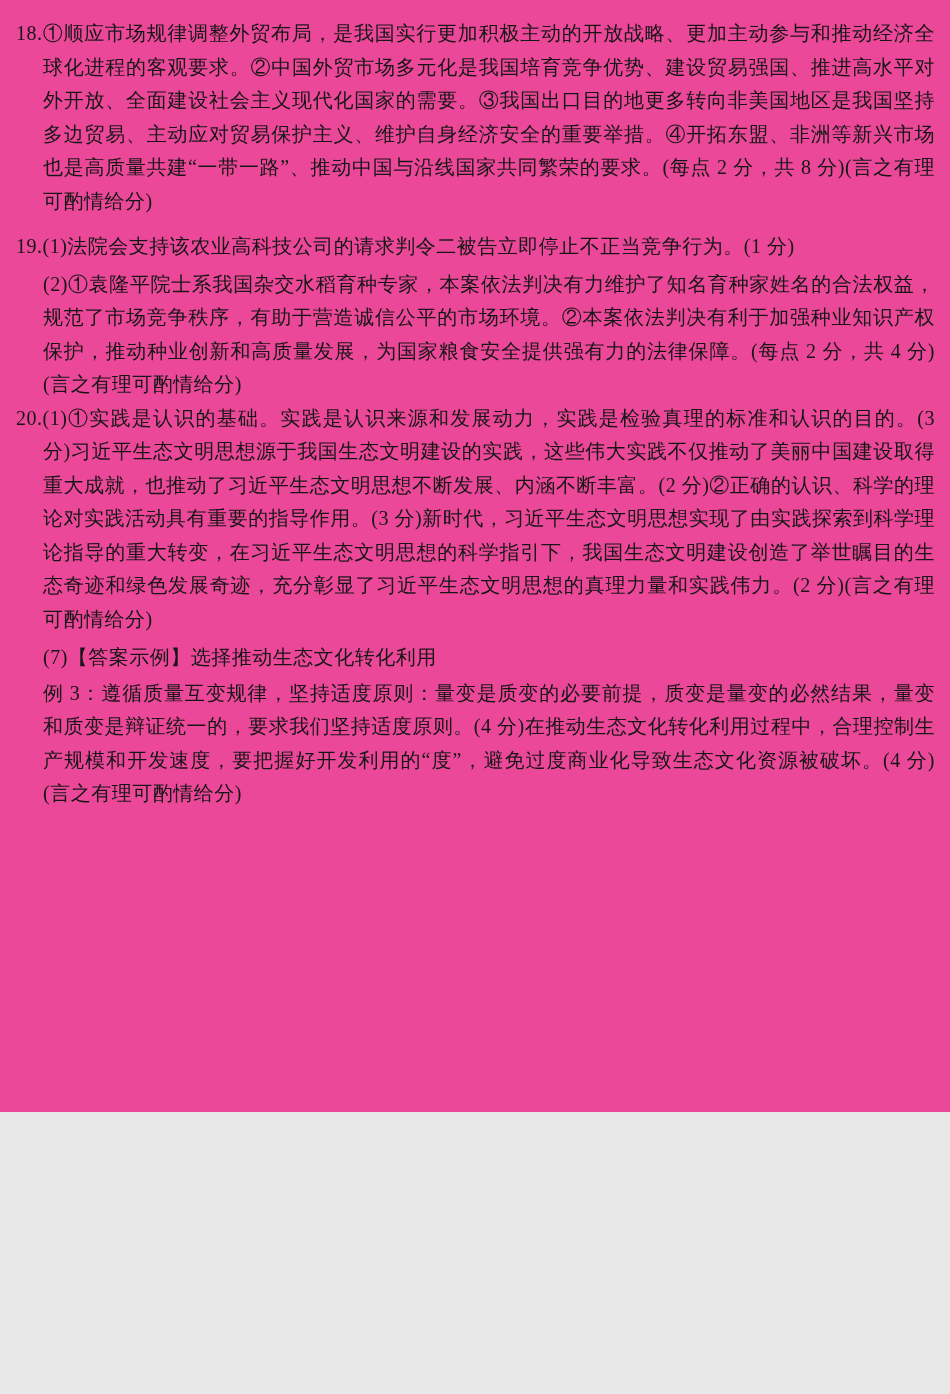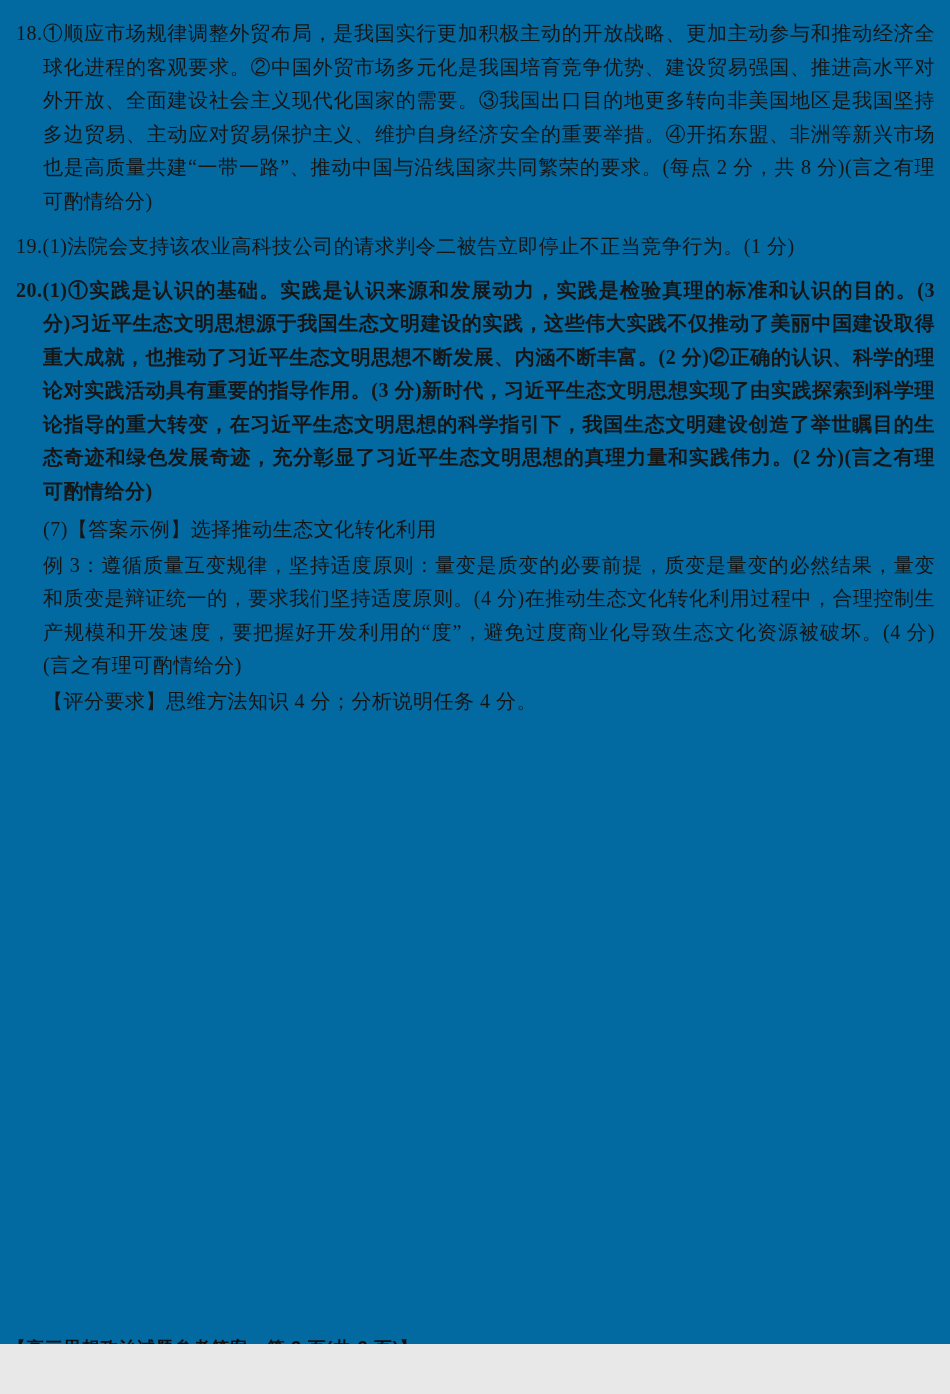--- a/index.html
+++ b/index.html
@@ -3,23 +3,23 @@
 <meta charset="utf-8">
 <style>
   html, body {
     margin: 0;
     padding: 0;
     background: #e8e8e8;
   }
   .page {
     position: relative;
     width: 950px;
-    height: 1344px;
+    height: 1112px;
     margin: 0 auto;
-    background: #0369a1;
+    background: #ec4899;
     color: #161616;
     font-family: "Liberation Serif", "DejaVu Serif", serif;
     overflow: hidden;
   }
   .content {
     position: absolute;
     top: 17px;
     left: 0;
     width: 950px;
     padding: 0;
@@ -31,21 +31,21 @@
     font-size: 20px;
     line-height: 33.5px;
     text-align: justify;
     letter-spacing: 0.5px;
     color: #161616;
   }
   .para.hang {
     text-indent: -27px;
   }
   .mt12 { margin-top: 12px; }
-  .mt6  { margin-top: 10px; font-weight: bold; }
+  .mt6  { margin-top: 0; }
   .mt5  { margin-top: 5px; }
   .mt4  { margin-top: 4px; }
   .mt2  { margin-top: 2px; }
   .footer {
     position: absolute;
     top: 1336px;
     left: 8px;
     width: 950px;
   }
   .footer span {
@@ -56,22 +56,22 @@
     font-family: "Liberation Sans", "DejaVu Sans", sans-serif;
   }
 </style>
 </head>
 <body>
 
 <main class="page">
   <section class="content">
     <p class="para hang">18.①顺应市场规律调整外贸布局，是我国实行更加积极主动的开放战略、更加主动参与和推动经济全球化进程的客观要求。②中国外贸市场多元化是我国培育竞争优势、建设贸易强国、推进高水平对外开放、全面建设社会主义现代化国家的需要。③我国出口目的地更多转向非美国地区是我国坚持多边贸易、主动应对贸易保护主义、维护自身经济安全的重要举措。④开拓东盟、非洲等新兴市场也是高质量共建“一带一路”、推动中国与沿线国家共同繁荣的要求。(每点 2 分，共 8 分)(言之有理可酌情给分)</p>
     <p class="para hang mt12">19.(1)法院会支持该农业高科技公司的请求判令二被告立即停止不正当竞争行为。(1 分)</p>
+    <p class="para mt4">(2)①袁隆平院士系我国杂交水稻育种专家，本案依法判决有力维护了知名育种家姓名的合法权益，规范了市场竞争秩序，有助于营造诚信公平的市场环境。②本案依法判决有利于加强种业知识产权保护，推动种业创新和高质量发展，为国家粮食安全提供强有力的法律保障。(每点 2 分，共 4 分)(言之有理可酌情给分)</p>
     <p class="para hang mt6">20.(1)①实践是认识的基础。实践是认识来源和发展动力，实践是检验真理的标准和认识的目的。(3 分)习近平生态文明思想源于我国生态文明建设的实践，这些伟大实践不仅推动了美丽中国建设取得重大成就，也推动了习近平生态文明思想不断发展、内涵不断丰富。(2 分)②正确的认识、科学的理论对实践活动具有重要的指导作用。(3 分)新时代，习近平生态文明思想实现了由实践探索到科学理论指导的重大转变，在习近平生态文明思想的科学指引下，我国生态文明建设创造了举世瞩目的生态奇迹和绿色发展奇迹，充分彰显了习近平生态文明思想的真理力量和实践伟力。(2 分)(言之有理可酌情给分)</p>
     <p class="para mt5">(7)【答案示例】选择推动生态文化转化利用</p>
     <p class="para mt2">例 3：遵循质量互变规律，坚持适度原则：量变是质变的必要前提，质变是量变的必然结果，量变和质变是辩证统一的，要求我们坚持适度原则。(4 分)在推动生态文化转化利用过程中，合理控制生产规模和开发速度，要把握好开发利用的“度”，避免过度商业化导致生态文化资源被破坏。(4 分)(言之有理可酌情给分)</p>
-    <p class="para mt2">【评分要求】思维方法知识 4 分；分析说明任务 4 分。</p>
   </section>
 
   <footer class="footer">
     <span>【高三思想政治试题参考答案　第 3 页(共 3 页)】</span>
   </footer>
 </main>
 
 </body></html>

